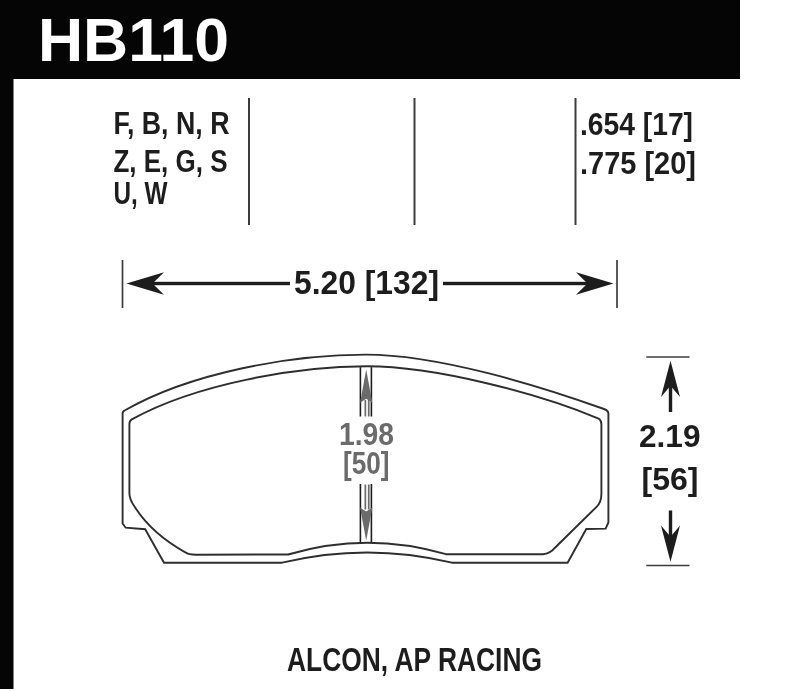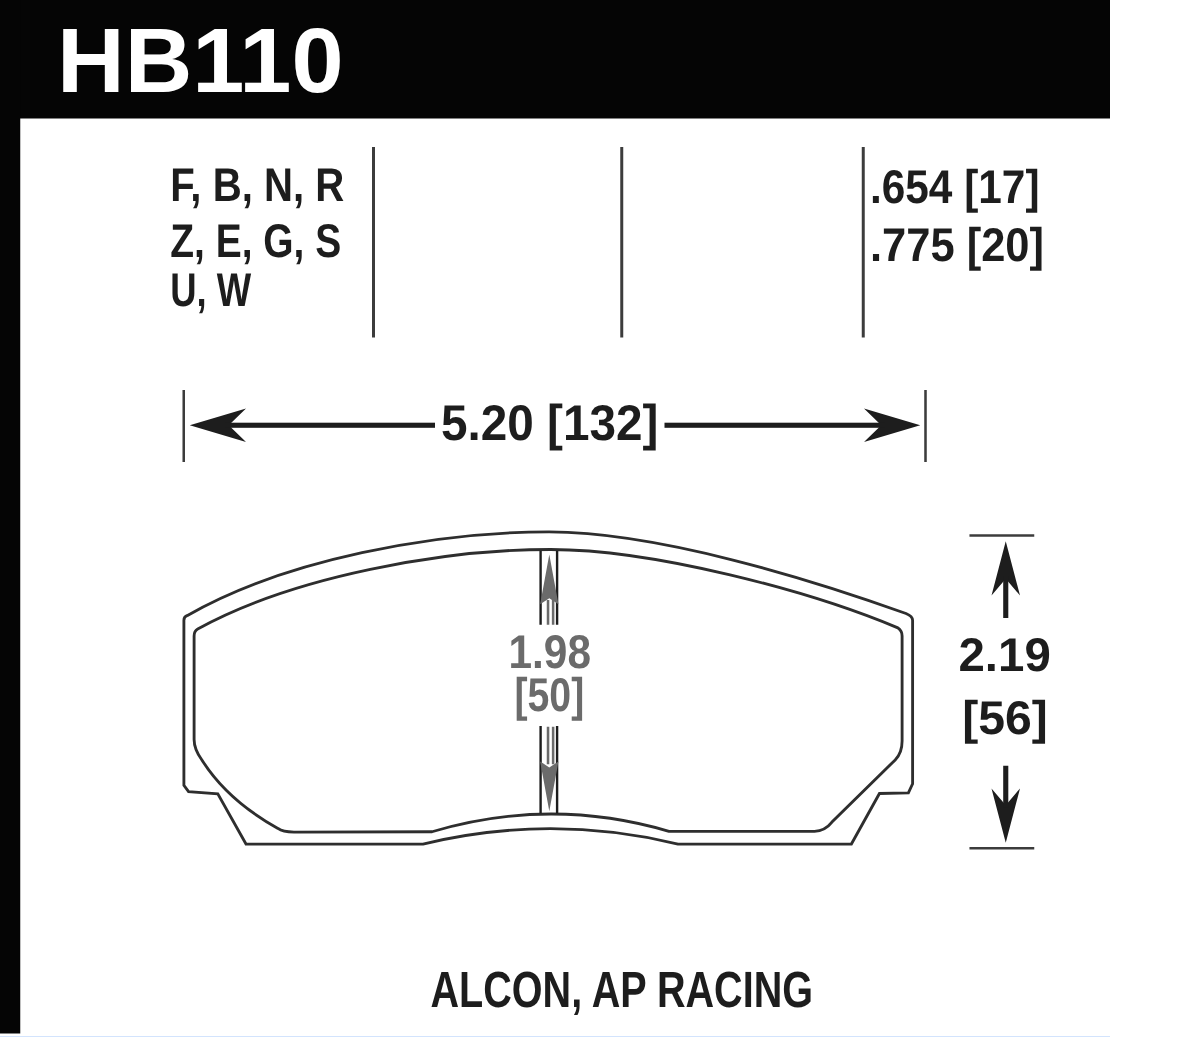--- a/index.html
+++ b/index.html
@@ -1,16 +1,16 @@
 <!DOCTYPE html>
 <html><head>
 <meta charset="utf-8">
 <style>
   html,body{margin:0;padding:0;background:#ffffff;}
-  .page{position:relative;width:740px;height:691px;background:#3b82f6;overflow:hidden;
+  .page{position:relative;width:740px;height:691px;background:#15803d;overflow:hidden;
         font-family:"Liberation Sans",sans-serif;}
   svg text{font-family:"Liberation Sans",sans-serif;font-weight:bold;}
 </style>
 </head>
 <body>
 <div class="page">
 <svg width="800" height="691" viewBox="0 0 800 691" xmlns="http://www.w3.org/2000/svg">
 
   <rect x="0" y="0" width="800" height="691" fill="#ffffff"></rect>
 

